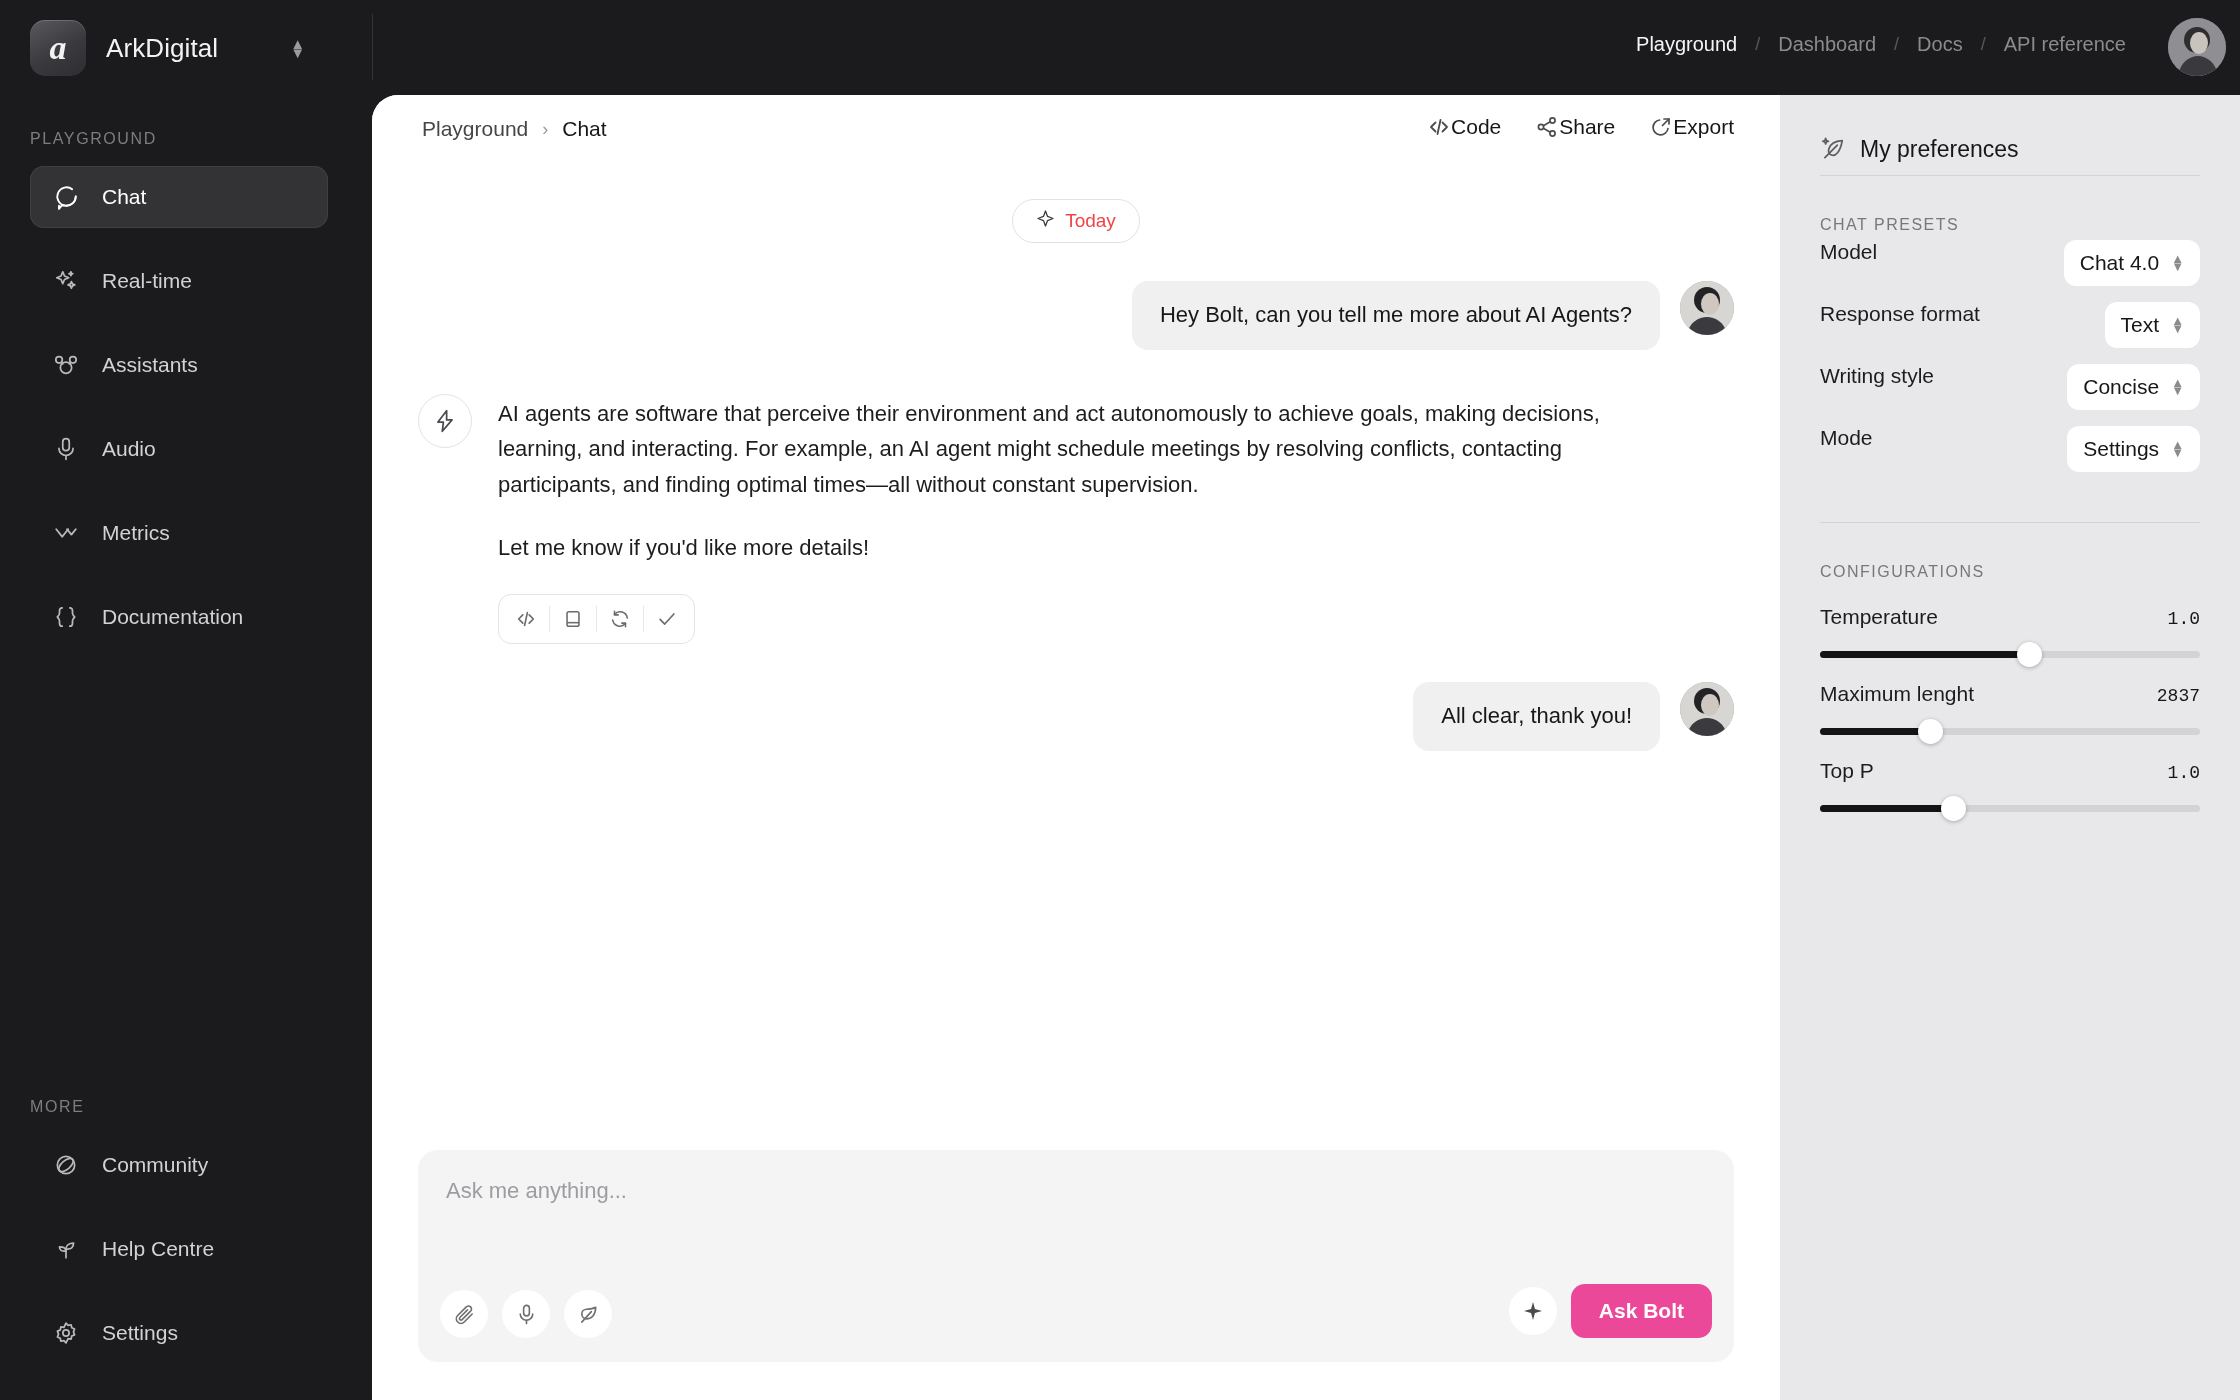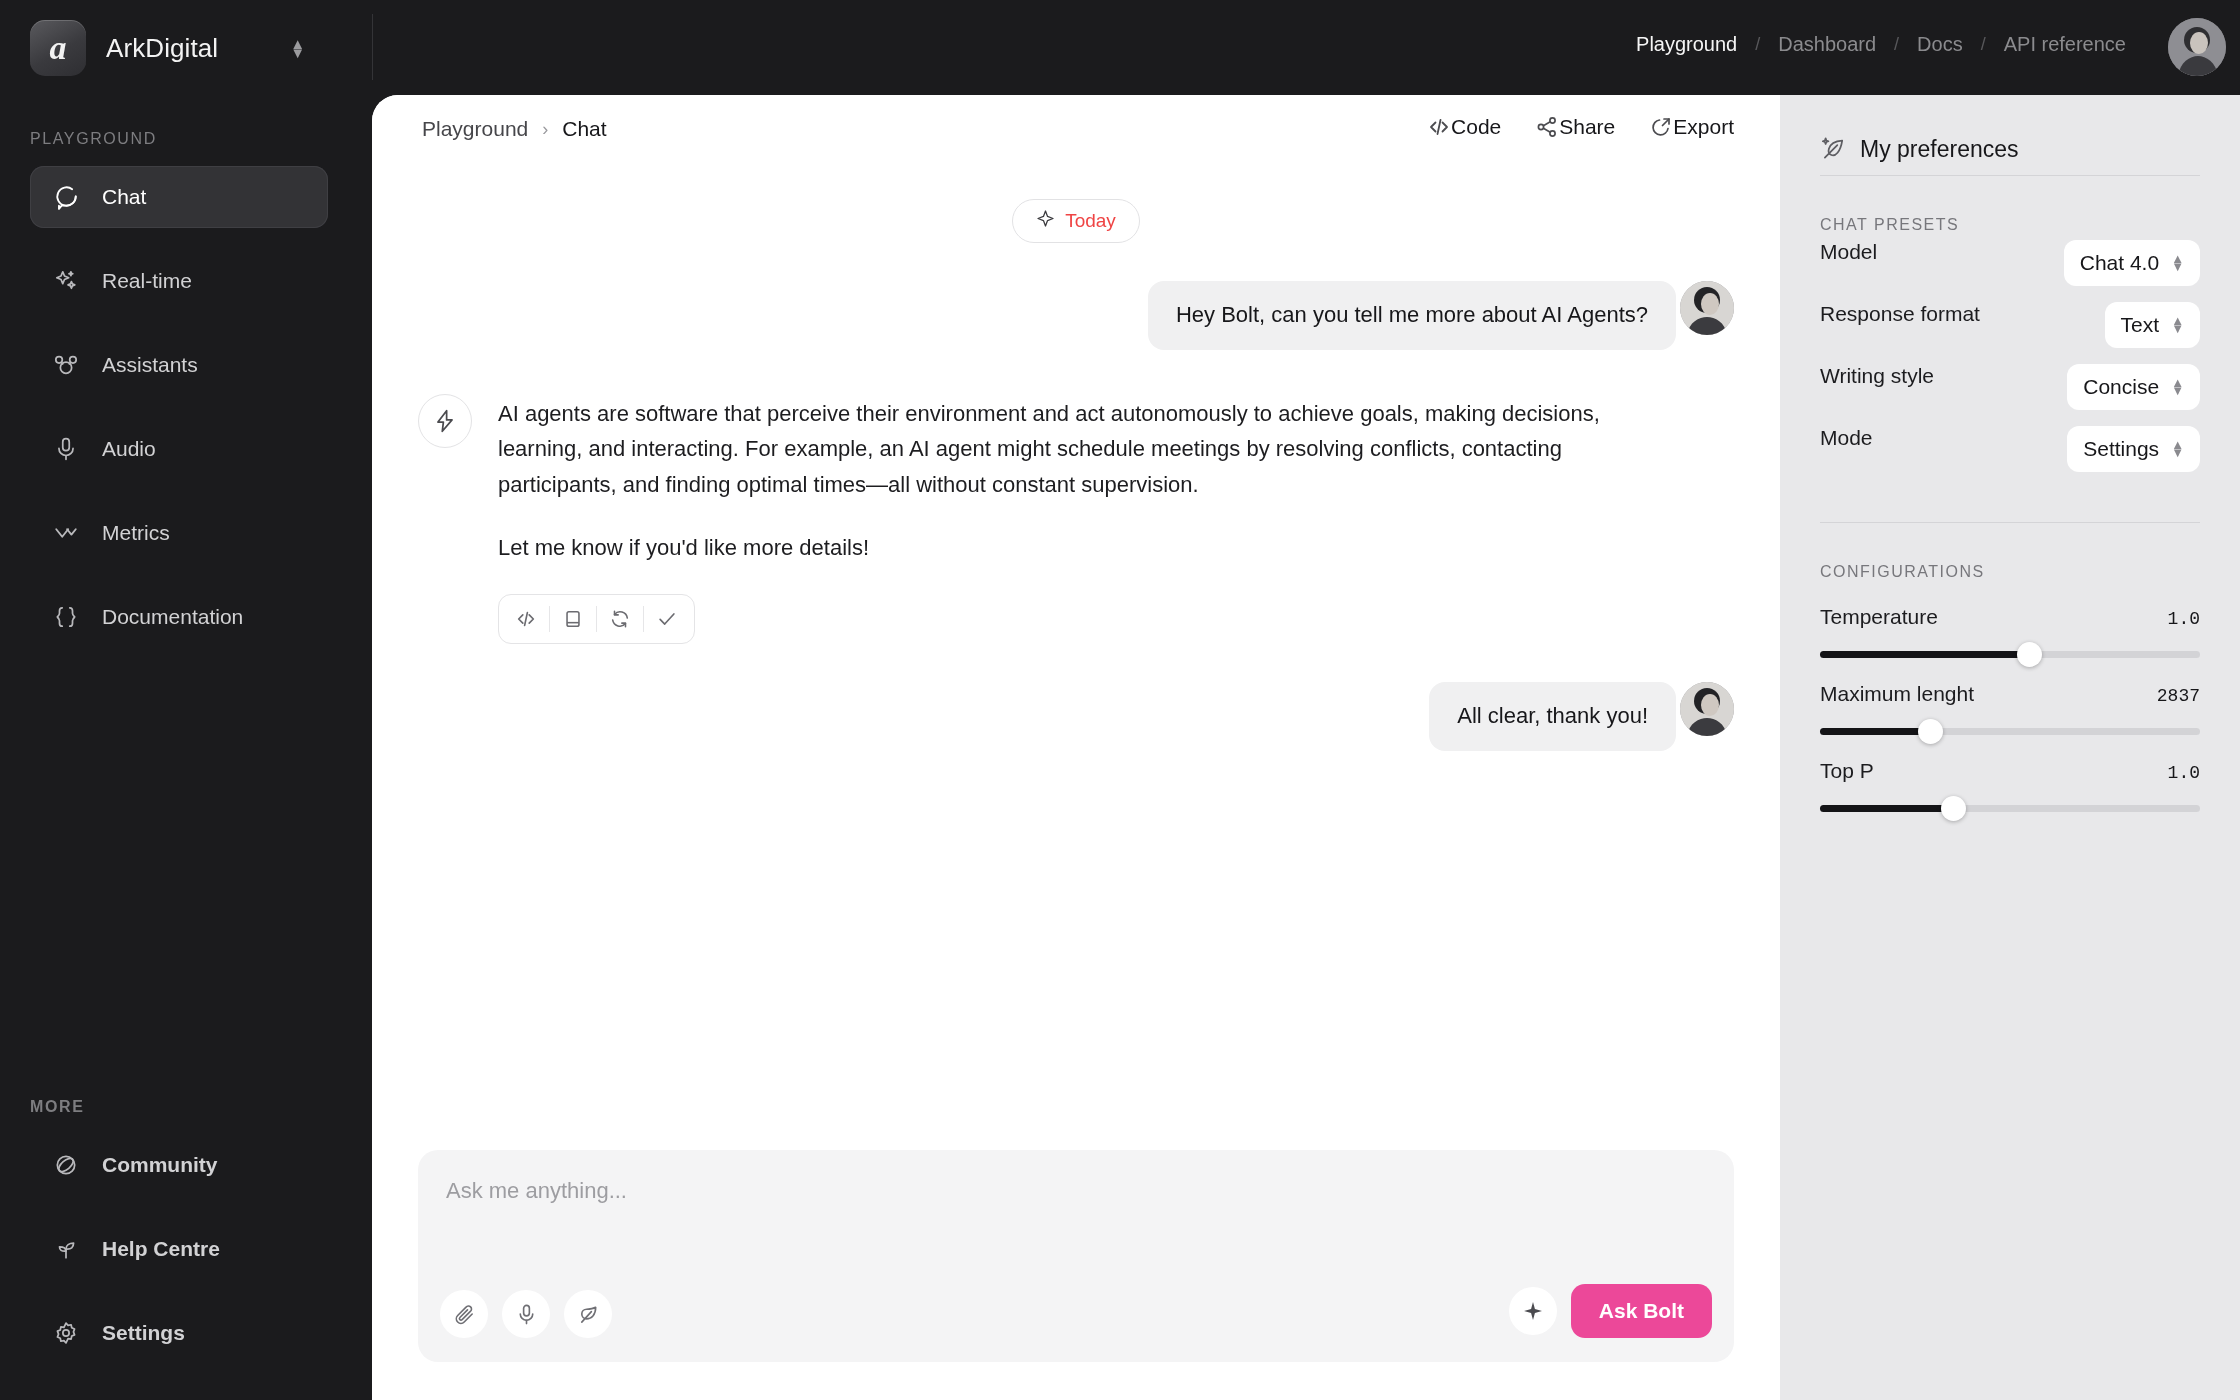--- a/index.html
+++ b/index.html
@@ -41,21 +41,21 @@
   .side-head.more { padding-top: 0; }
   .nav-item {
     display: flex; align-items: center; gap: 22px;
     height: 62px; margin: 0 44px 0 30px; padding-left: 22px;
     border-radius: 14px; color: #d2d2d4; font-size: 21px; cursor: pointer;
   }
   .nav-item.active { background: #333336; color: #ffffff; box-shadow: inset 0 0 0 1px #3f3f43; }
   .nav-item .ic { width: 28px; height: 28px; display: flex; align-items: center; justify-content: center; color: #b9b9bc; flex: 0 0 28px; }
   .nav-item.active .ic { color: #fff; }
   .nav-gap { height: 22px; }
-  .more-block { position: absolute; left: 0; bottom: 36px; width: 400px; font-weight: bold; }
+  .more-block { position: absolute; left: 0; bottom: 36px; width: 400px; }
 
   
   .panel {
     position: absolute; left: 372px; top: 95px; width: 1868px; height: 1305px;
     background: #ffffff; border-top-left-radius: 26px; overflow: hidden;
   }
   .chatcol { position: absolute; left: 0; top: 0; width: 1408px; height: 1305px; background:#fff; }
 
   .panel-head { position: relative; height: 76px; }
   .crumbs { position: absolute; left: 50px; top: 22px; display: flex; align-items: center; gap: 14px; font-size: 21px; }
@@ -65,21 +65,21 @@
   .head-actions { position: absolute; right: 46px; top: 20px; display: flex; align-items: center; gap: 34px; }
   .hact { display: flex; align-items: center; color: #17171a; font-size: 21px; cursor: pointer; }
   .hact .ic { color: #4c4c50; display: flex; align-items: center; }
 
   .thread { position: absolute; left: 0; top: 76px; width: 1408px; height: 1050px; padding: 28px 46px 0 46px; }
   .daychip {
     width: 128px; margin: 0 auto; display: flex; align-items: center; justify-content: center; gap: 10px;
     height: 44px; border: 1px solid #e2e2e4; border-radius: 22px; color: #ef4444; font-size: 19px; background:#fff;
   }
 
-  .row-user { display: flex; justify-content: flex-end; align-items: flex-start; gap: 4px; margin-top: 38px; }
+  .row-user { display: flex; justify-content: flex-end; align-items: flex-start; gap: 20px; margin-top: 38px; }
   .bubble-user { background: #f0f0f1; border-radius: 16px; padding: 20px 28px; color: #17171a; font-size: 22px; line-height: 1.3; max-width: 900px; }
   .av { width: 54px; height: 54px; border-radius: 50%; overflow: hidden; flex: 0 0 54px; background:#9a9a9e; }
 
   .row-bot { display: flex; align-items: flex-start; gap: 26px; margin-top: 44px; }
   .botavatar {
     width: 54px; height: 54px; border-radius: 50%; flex: 0 0 54px;
     border: 1px solid #e3e3e5; display: flex; align-items: center; justify-content: center; color: #4a4a4e;
   }
   .bot-body { flex: 1; padding-top: 2px; }
   .bot-body p { color: #1d1d20; font-size: 22px; line-height: 1.62; max-width: 1140px; }

